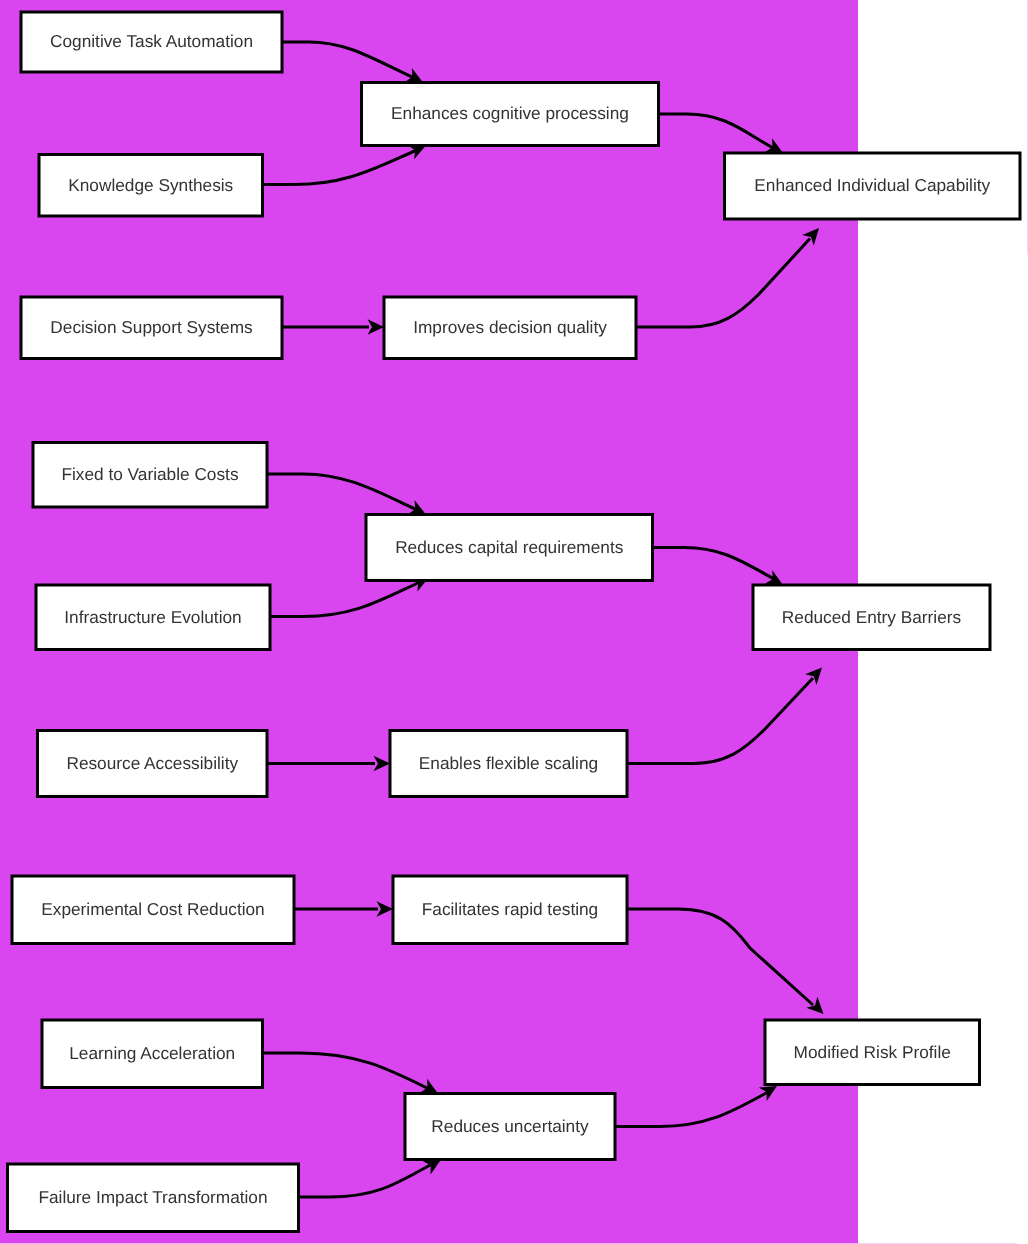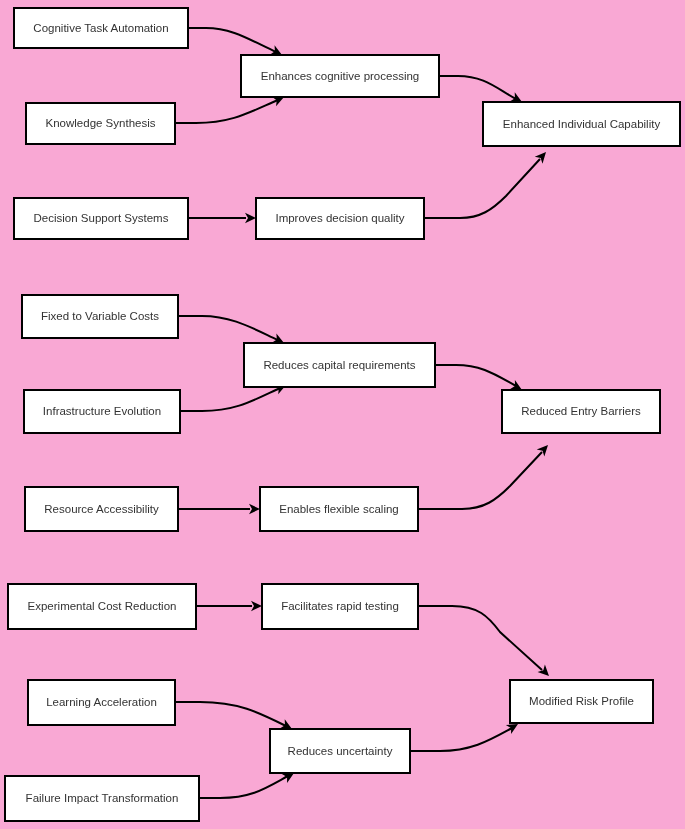--- a/index.html
+++ b/index.html
@@ -8,23 +8,23 @@
     background: #ffffff;
   }
   body {
     width: 685px;
     height: 829px;
     font-family: "Liberation Sans", sans-serif;
     overflow: hidden;
   }
   #diagram-root {
     position: relative;
-    width: 685px;
+    width: 572px;
     height: 829px;
-    background: #f9a8d4;
+    background: #d946ef;
   }
   svg#flow-svg {
     position: absolute;
     left: 0;
     top: 0;
     width: 685px;
     height: 829px;
   }
   .node-rect {
     fill: #ffffff;

